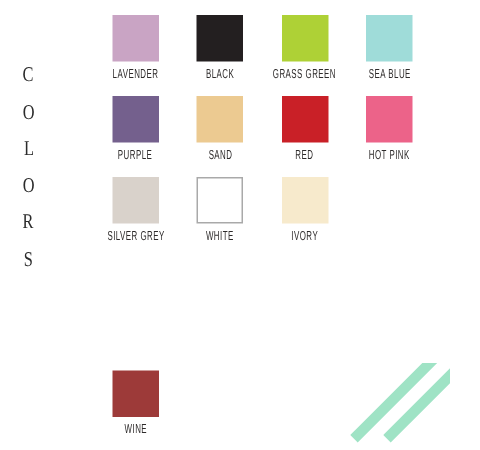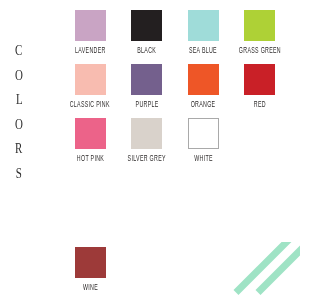--- a/index.html
+++ b/index.html
@@ -122,58 +122,58 @@
   <div id="grid">
     <div class="cell">
       <div class="chip" style="background: rgb(201, 164, 196);"></div>
       <div class="chip-label" style="color: rgb(46, 43, 43);">LAVENDER</div>
     </div>
     <div class="cell">
       <div class="chip" style="background: rgb(35, 31, 32);"></div>
       <div class="chip-label" style="color: rgb(46, 43, 43);">BLACK</div>
     </div>
     <div class="cell">
+      <div class="chip" style="background: rgb(174, 209, 54);"></div>
+      <div class="chip-label" style="color: rgb(46, 43, 43);">GRASS GREEN</div>
+    </div>
+    <div class="cell">
       <div class="chip" style="background: rgb(159, 220, 217);"></div>
       <div class="chip-label" style="color: rgb(46, 43, 43);">SEA BLUE</div>
     </div>
-    <div class="cell">
-      <div class="chip" style="background: rgb(174, 209, 54);"></div>
-      <div class="chip-label" style="color: rgb(46, 43, 43);">GRASS GREEN</div>
-    </div>
 
-    <div class="cell">
-      <div class="chip" style="background: rgb(248, 188, 176);"></div>
-      <div class="chip-label" style="color: rgb(46, 43, 43);">CLASSIC PINK</div>
-    </div>
     <div class="cell">
       <div class="chip" style="background: rgb(116, 96, 141);"></div>
       <div class="chip-label" style="color: rgb(46, 43, 43);">PURPLE</div>
     </div>
     <div class="cell">
-      <div class="chip" style="background: rgb(238, 86, 39);"></div>
-      <div class="chip-label" style="color: rgb(46, 43, 43);">ORANGE</div>
+      <div class="chip" style="background: rgb(236, 202, 145);"></div>
+      <div class="chip-label" style="color: rgb(46, 43, 43);">SAND</div>
     </div>
 
     <div class="cell">
       <div class="chip" style="background: rgb(201, 32, 39);"></div>
       <div class="chip-label" style="color: rgb(46, 43, 43);">RED</div>
     </div>
     <div class="cell">
       <div class="chip" style="background: rgb(236, 99, 137);"></div>
       <div class="chip-label" style="color: rgb(46, 43, 43);">HOT PINK</div>
     </div>
     <div class="cell">
       <div class="chip" style="background: rgb(217, 210, 203);"></div>
       <div class="chip-label" style="color: rgb(46, 43, 43);">SILVER GREY</div>
     </div>
 
     <div class="cell">
       <div class="chip bordered" style="background: rgb(255, 255, 255);"></div>
       <div class="chip-label" style="color: rgb(46, 43, 43);">WHITE</div>
     </div>
+    <div class="cell">
+      <div class="chip" style="background: rgb(247, 234, 204);"></div>
+      <div class="chip-label" style="color: rgb(46, 43, 43);">IVORY</div>
+    </div>
   </div>
 
   <div id="last-row">
     <div class="cell">
       <div class="chip" style="background: rgb(157, 58, 57);"></div>
       <div class="chip-label" style="color: rgb(46, 43, 43);">WINE</div>
     </div>
   </div>
 
   <div id="ribbon">

